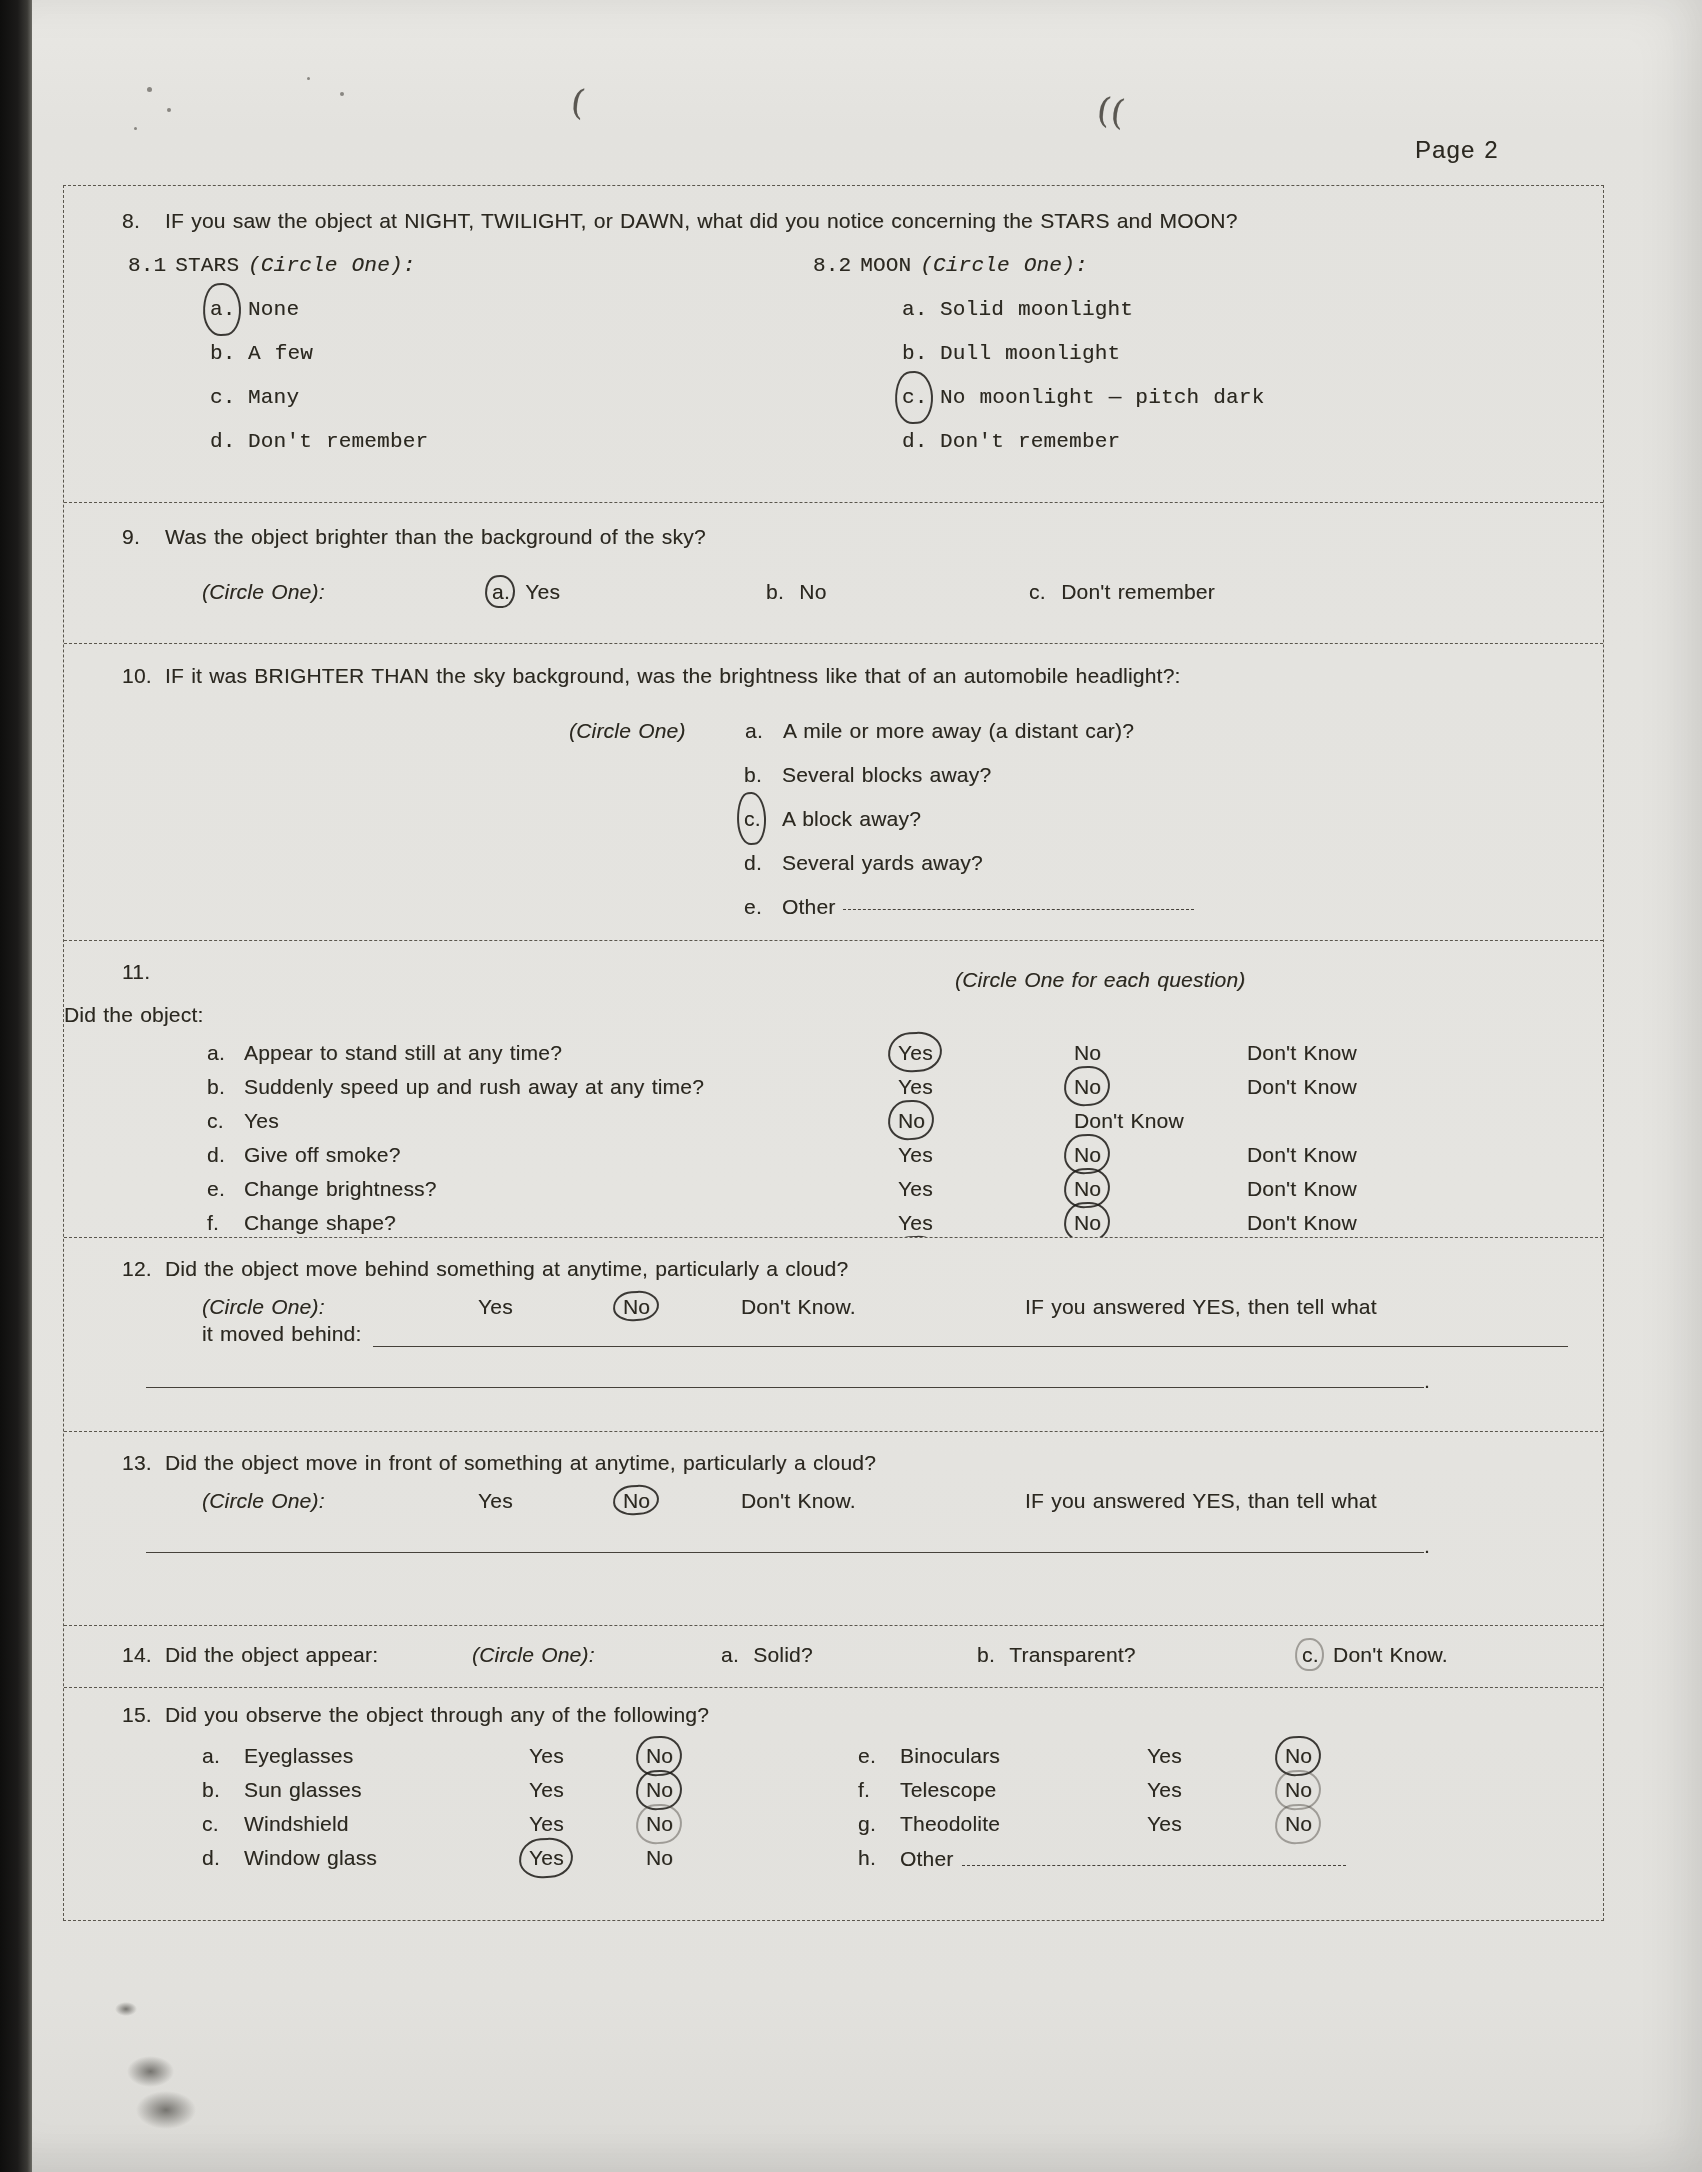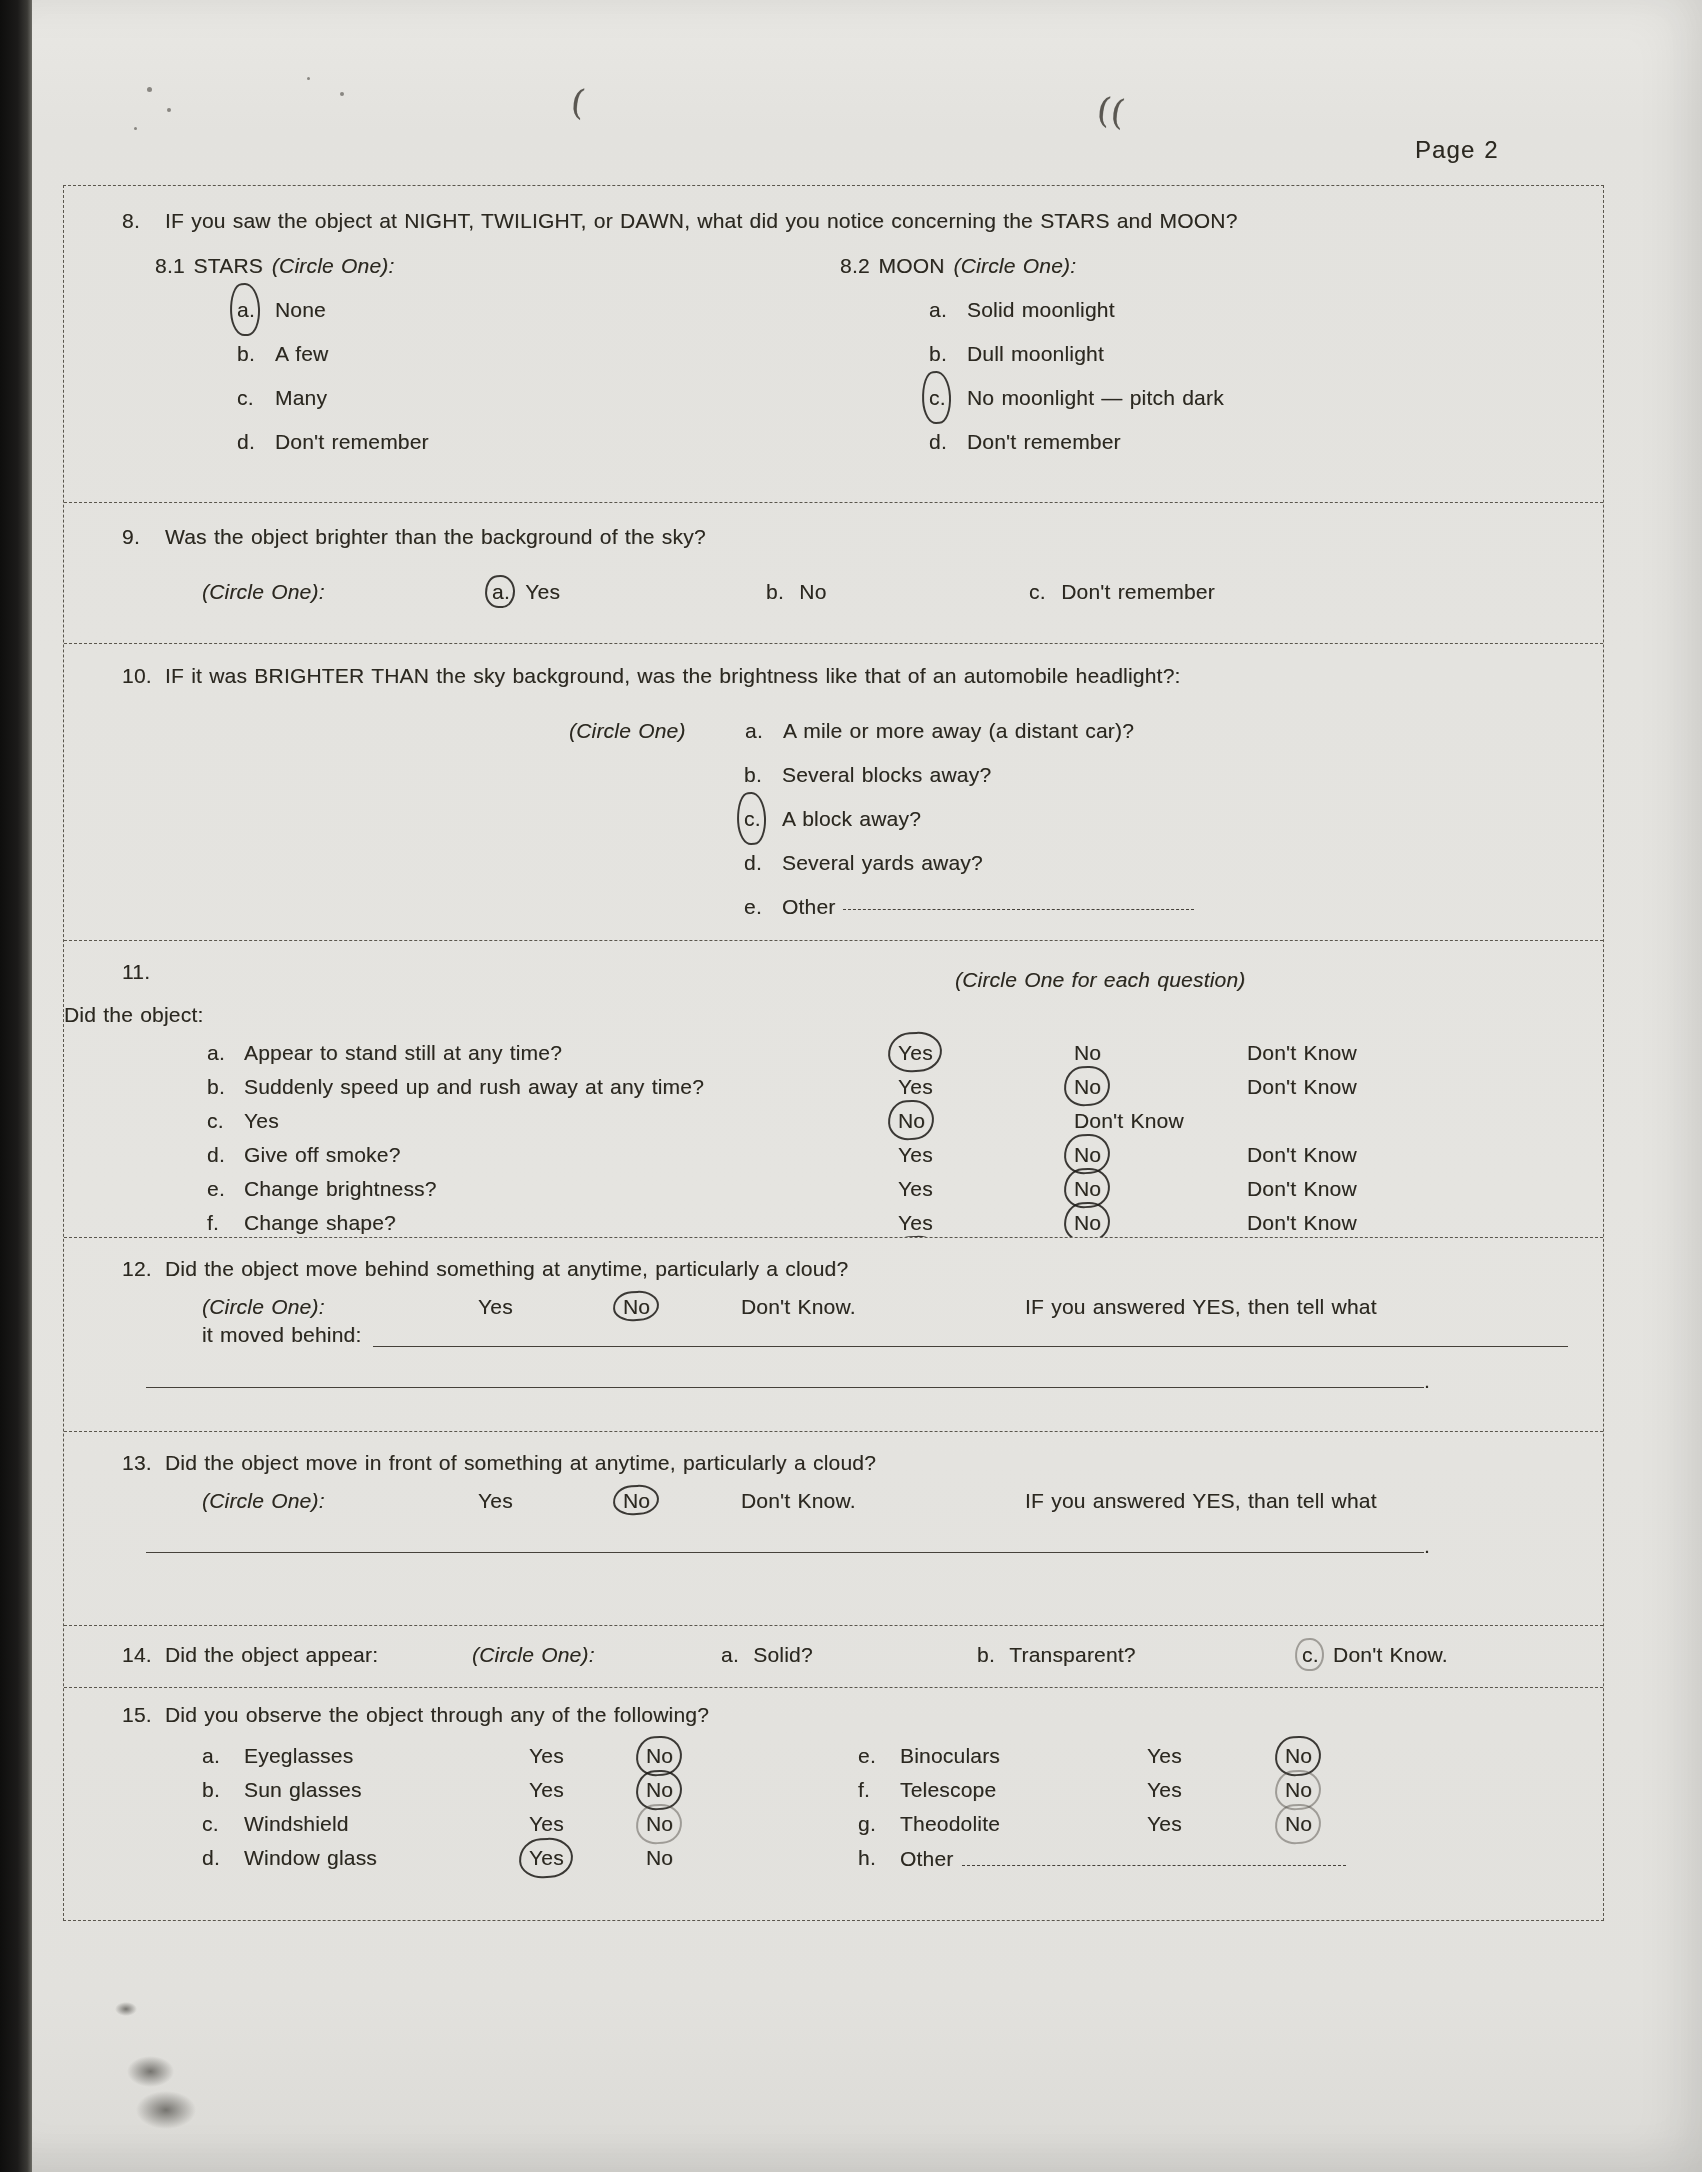--- a/index.html
+++ b/index.html
@@ -70,21 +70,21 @@
     left:-10px; right:-8.8px; top:-3.8px; bottom:-2.7px;
     border:2.2px solid rgba(28,26,22,.85);
     border-radius:48% 52% 50% 50% / 62% 55% 58% 50%;
     transform:rotate(-3deg);
     pointer-events:none;
   }
   .circled.ltr::after { left:-7.1px; right:-5px; top:-5px; bottom:-3.8px; }
   .circled.lt::after { border-color:rgba(75,72,64,.45); }
 
   
-  .q8-cols { display:grid; grid-template-columns:685px 1fr; margin-left:91px; margin-top:18.7px; }
+  .q8-cols { display:grid; grid-template-columns:685px 1fr; margin-left:64px; margin-top:18.7px;font-family:Liberation Mono, monospace; }
   .subhead { display:flex; gap:8.8px; line-height:28.5px; }
   .q8-col .opts { margin-top:7.7px; }
   .q8-col.stars .opts { margin-left:82px; }
   .q8-col.moon  .opts { margin-left:89px; }
   .opt { display:flex; line-height:44px; }
   .opt .letter { flex:0 0 38px; }
 
   
   .q9-row { display:flex; padding-left:138px; margin-top:31px; }
   .q9-c1 { flex:0 0 290px; }
@@ -107,21 +107,21 @@
   .q11-note { position:absolute; left:891px; top:8px; }
   .q11-rows { margin-top:6.6px; }
   .q11-row { display:grid; grid-template-columns:37px 654px 176px 173px 1fr; padding-left:143px; line-height:34px; }
 
   
   .q1213-l2 { display:flex; padding-left:138px; margin-top:14.3px; }
   .w-c1 { flex:0 0 276px; }
   .w-yes { flex:0 0 145px; }
   .w-no  { flex:0 0 118px; }
   .w-dk  { flex:0 0 284px; }
-  .q1213-l3 { display:flex; padding-left:138px; margin-top:3.3px; align-items:center; }
+  .q1213-l3 { display:flex; padding-left:138px; margin-top:3.3px; align-items:flex-start; }
   .q1213-l3 .fill { flex:1; margin-left:11px; margin-right:35px; }
   .cont-line { display:flex; margin-left:82px; margin-top:15.4px; align-items:baseline; }
   .cont-line .fill { width:1278px; }
 
   
   .q14-line { display:flex; padding-left:58px; }
   .q14-num { flex:0 0 43px; }
   .q14-text { flex:0 0 307px; }
   .q14-c1 { flex:0 0 249px; }
   .q14-a { flex:0 0 256px; }

